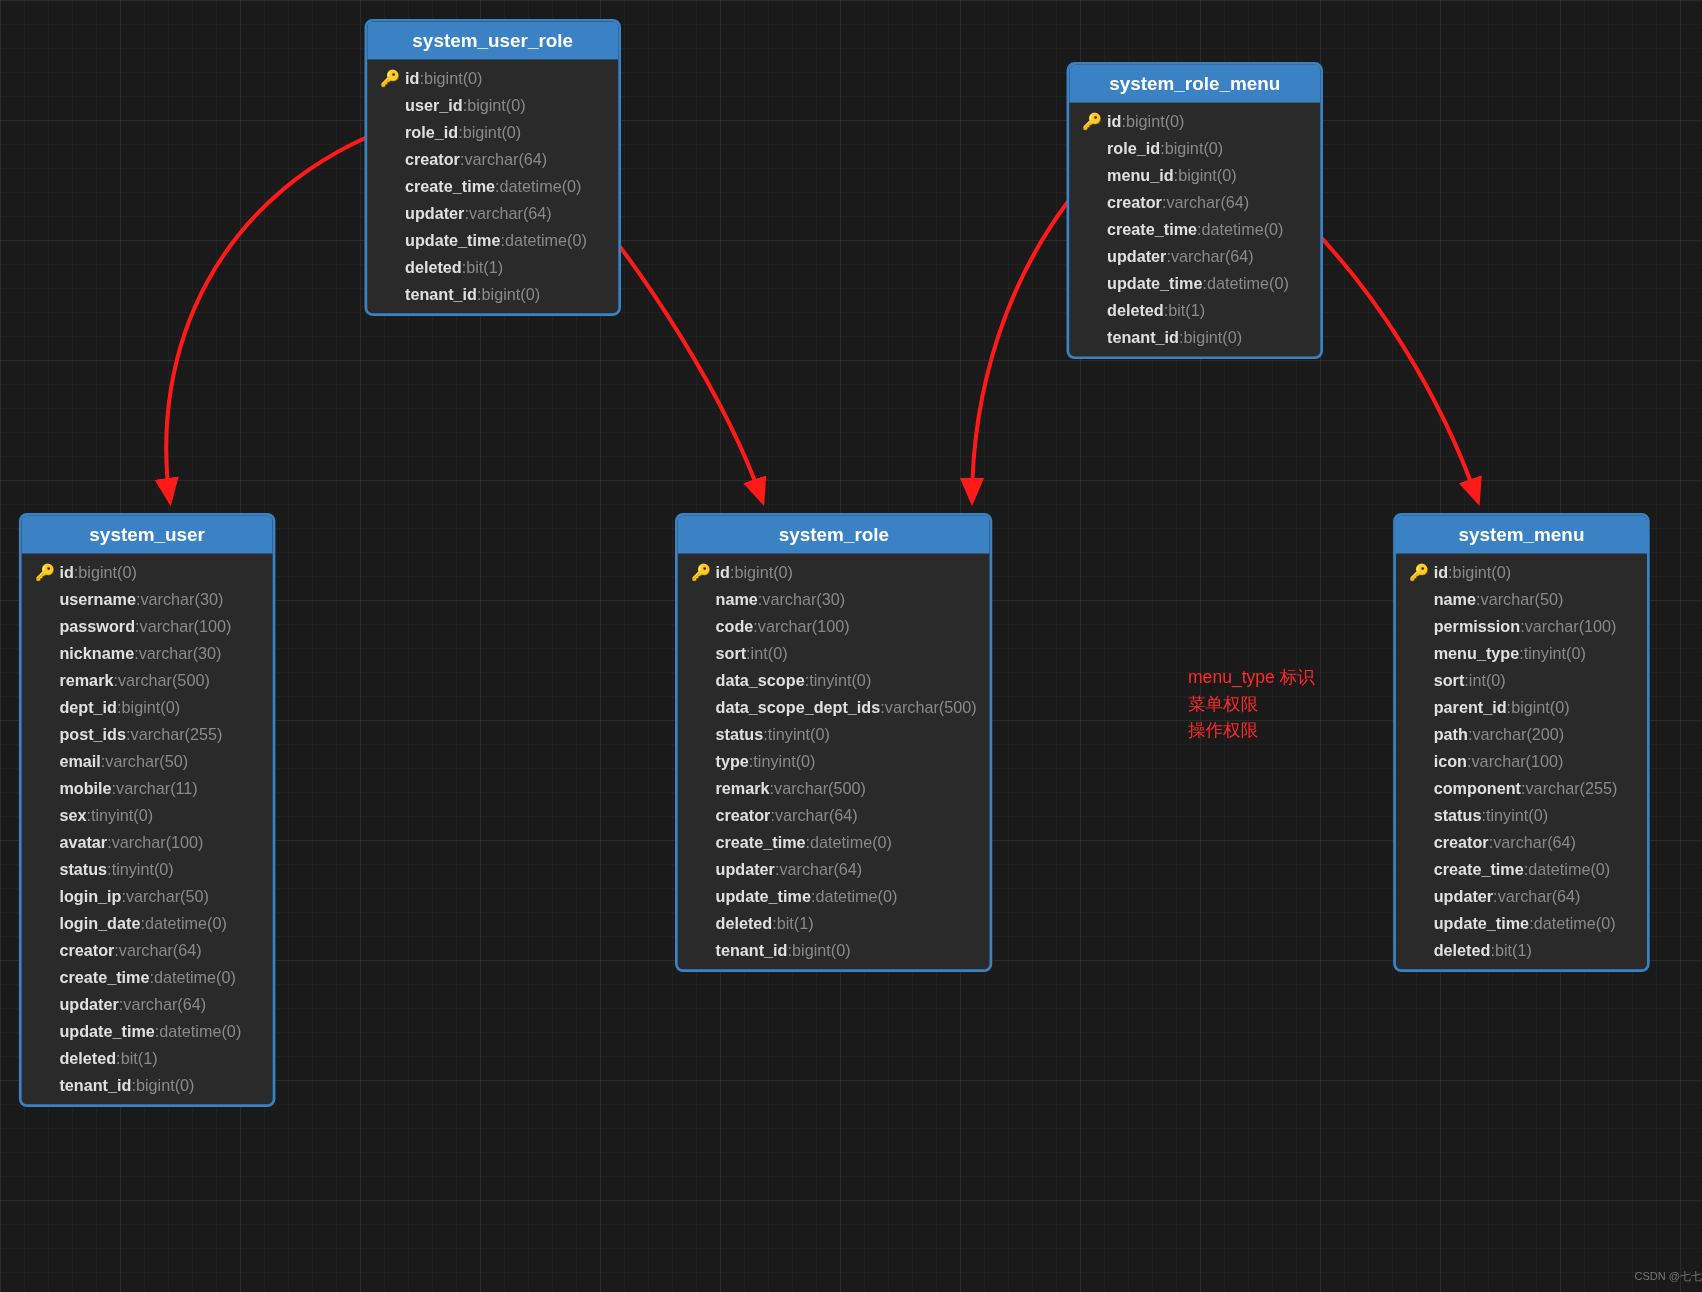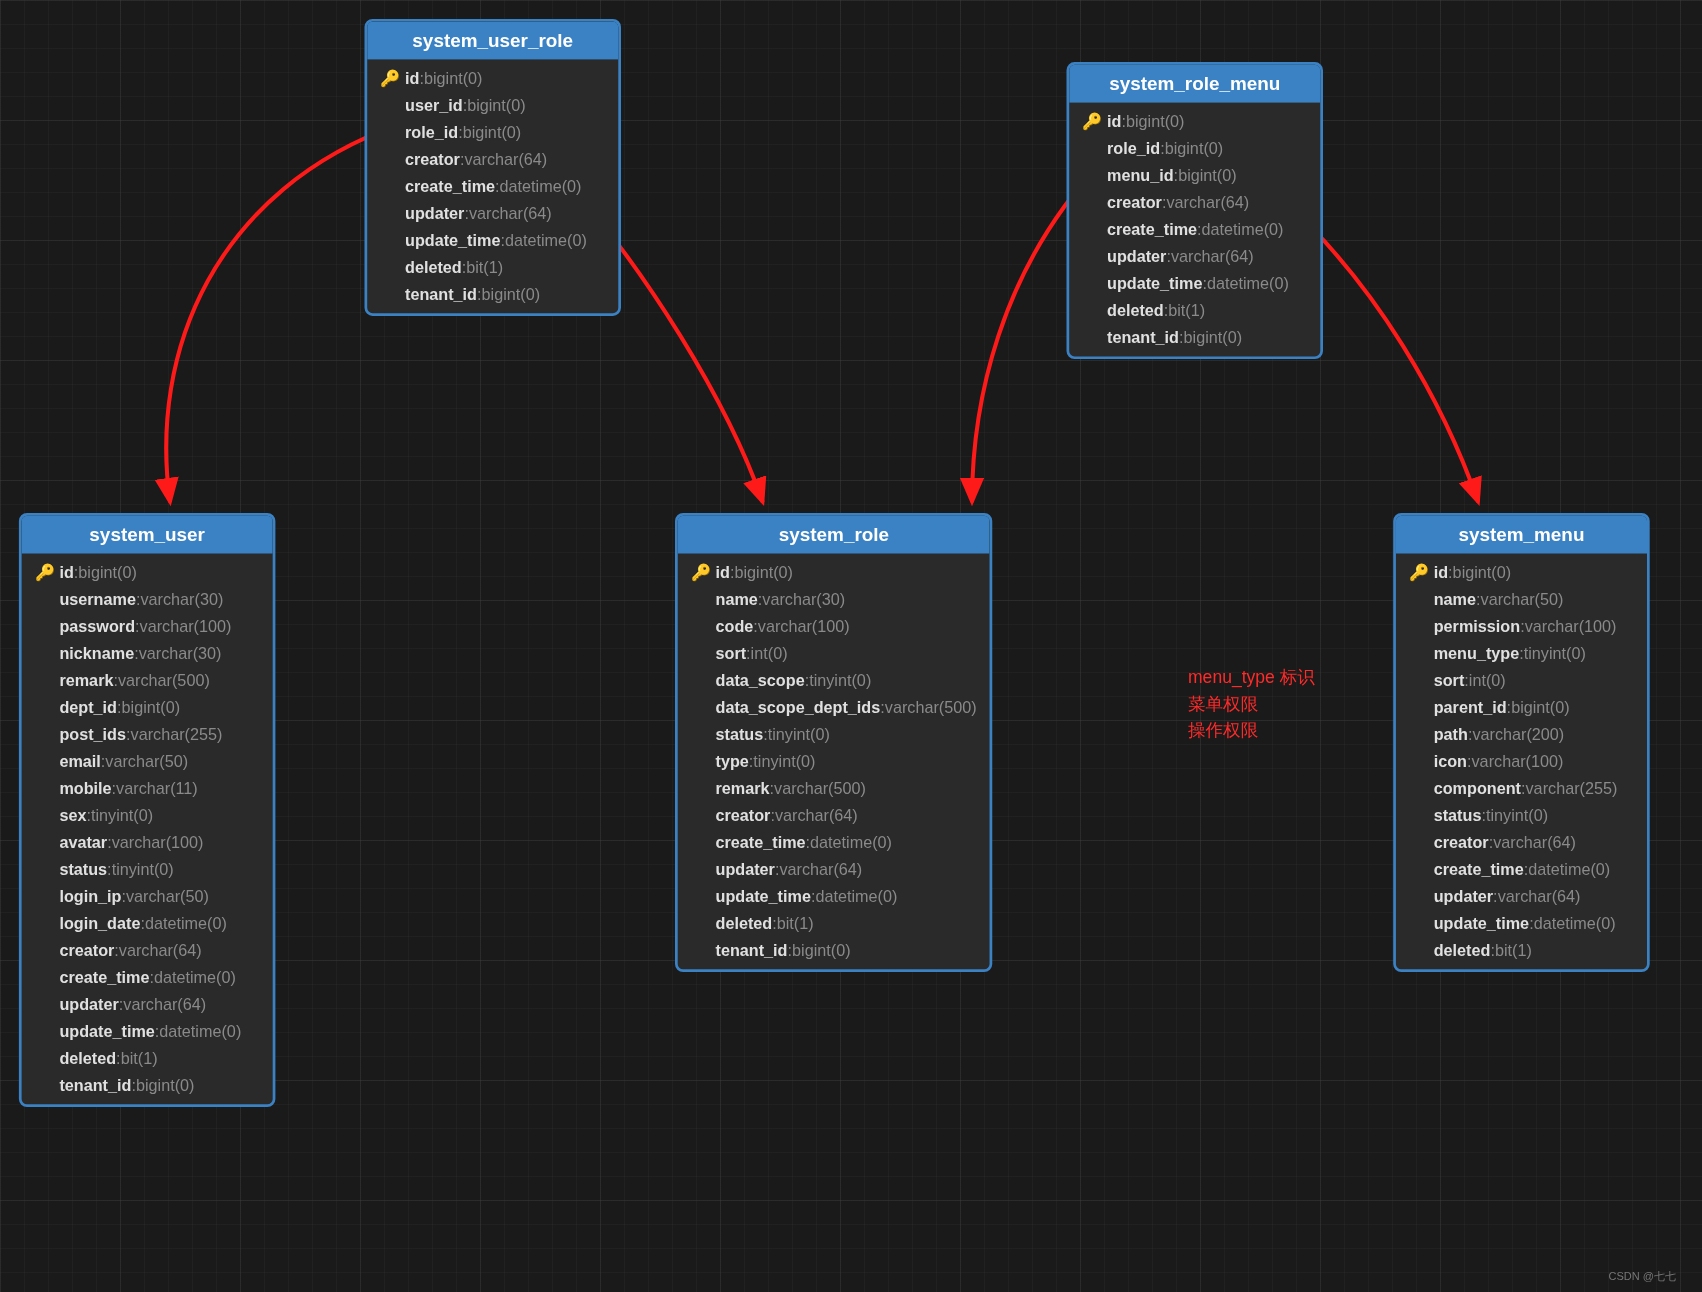--- a/index.html
+++ b/index.html
@@ -66,21 +66,21 @@
   }
   .annotation {
     position: absolute;
     color: #ff2a2a;
     font-size: 13px;
     font-weight: 500;
     line-height: 1.5;
   }
   .watermark {
     position: absolute;
-    right: 26px;
+    right: 0;
     bottom: 8px;
     color: #777;
     font-size: 11px;
   }
 </style>
 </head>
 <body>
 
 <div class="canvas">
 

